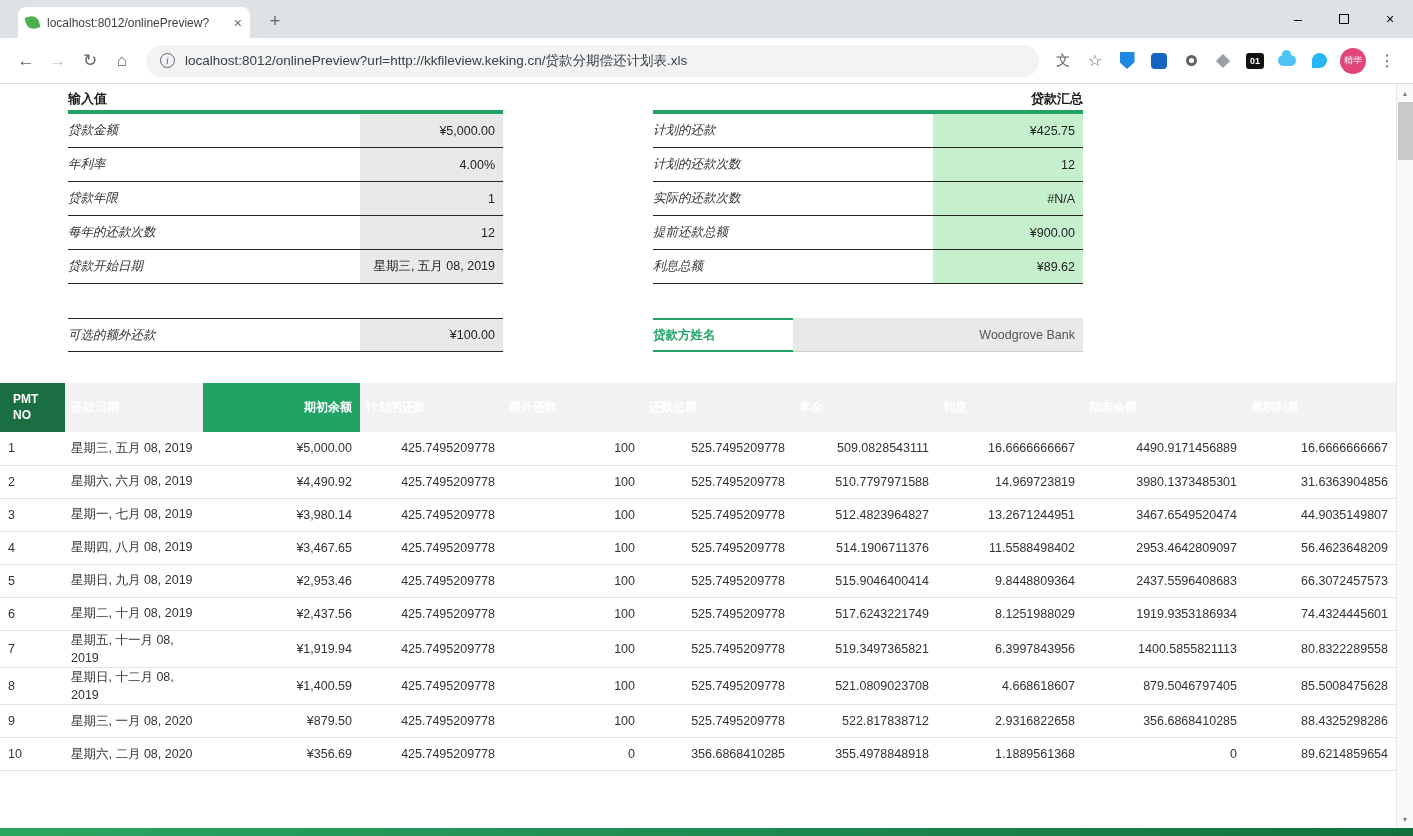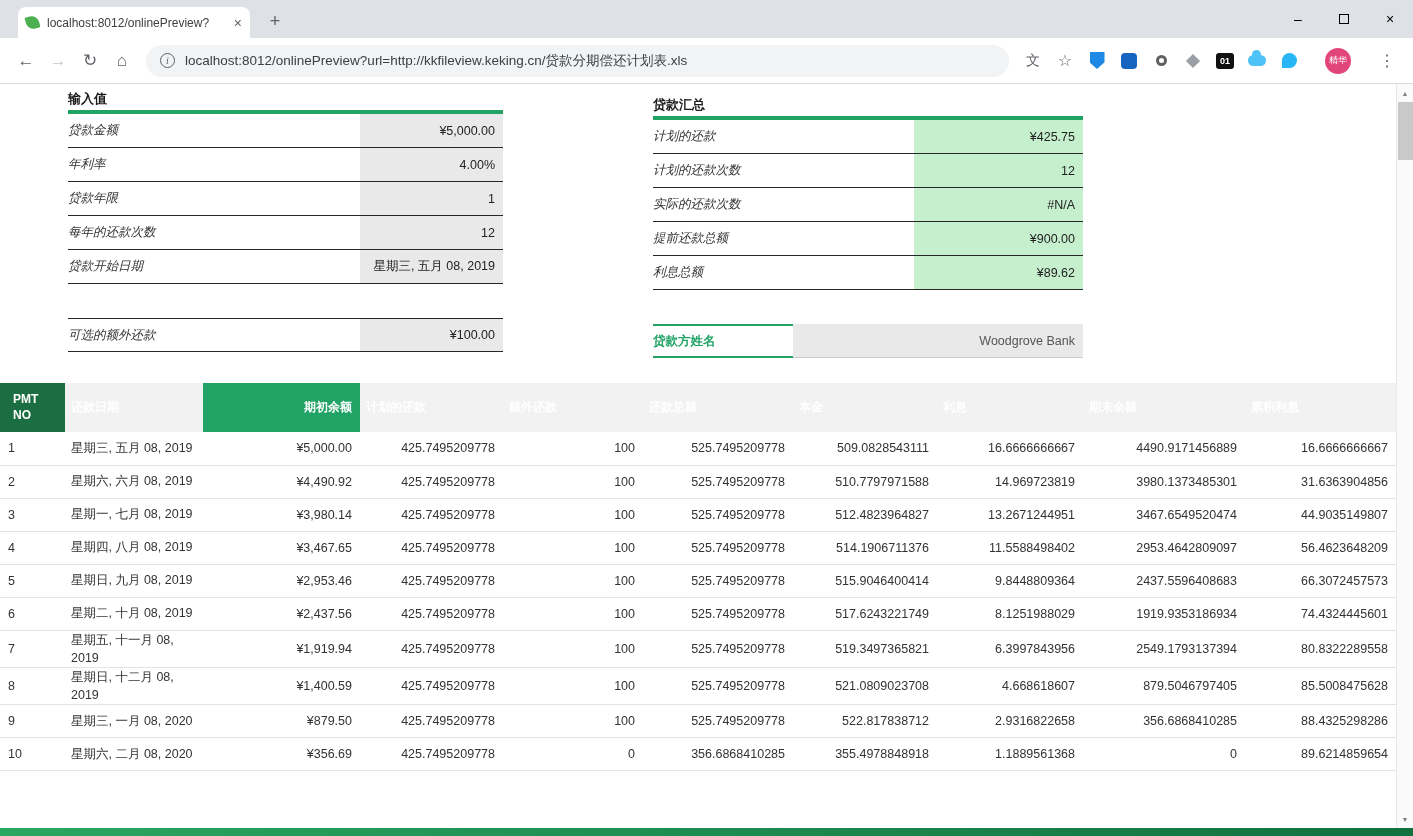--- a/index.html
+++ b/index.html
@@ -41,37 +41,37 @@
   .bluebox { width:16px; height:16px; background:#1565c0; border-radius:4px; }
   .ring { width:11px; height:11px; border:3px solid #616161; border-radius:50%; }
   .diamond { width:10px; height:10px; background:#9aa0a6; transform:rotate(45deg); }
   .badge01 { min-width:18px; height:16px; background:#111; color:#fff; border-radius:3px;
              font-size:9px; font-weight:bold; display:flex; align-items:center; justify-content:center; padding:0 2px; }
   .cloud { width:18px; height:11px; background:#4fc3f7; border-radius:8px; position:relative; }
   .cloud::before { content:""; position:absolute; left:4px; top:-5px; width:9px; height:9px;
                    background:#4fc3f7; border-radius:50%; }
   .bird { width:15px; height:15px; background:#29b6f6; border-radius:50% 50% 50% 0; }
   .avatar { width:26px; height:26px; border-radius:50%; background:#e2457a; color:#fff; font-size:9px;
-            display:flex; align-items:center; justify-content:center; margin:0 20px; flex:none; }
+            display:flex; align-items:center; justify-content:center; margin:0 5px; flex:none; }
   .menu { font-size:16px; }
 
   
   .page { position:absolute; top:84px; left:0; width:1396px; bottom:8px; background:#fff; overflow:hidden; }
 
   .sec-input   { position:absolute; left:68px;  top:6px; width:435px; }
-  .sec-summary { position:absolute; left:653px; top:12px; width:430px; }
+  .sec-summary { position:absolute; left:653px; top:6px; width:430px;text-align:right; }
   .sec-title { font-size:13px; font-weight:bold; color:#1a1a1a; padding-bottom:12px; height:20px; }
   .green-bar { height:4px; background:#21a366; }
   .k-row { display:flex; height:34px; border-bottom:1px solid #262626; align-items:stretch; }
   .k-row.gap { border-bottom:none; }
   .k-row.extra { border-top:1px solid #262626; }
   .k-label { flex:1; display:flex; align-items:center; font-style:italic; font-size:12.5px; color:#333; }
   .k-value { width:143px; background:#e9e9e9; display:flex; align-items:center; justify-content:flex-end;
              padding-right:8px; font-size:12.5px; color:#222; }
-  .sec-summary .k-value { width:169px; background:#c6efce; }
+  .sec-summary .k-value { width:150px; background:#c6efce; }
   .k-row.lender { border-bottom:none; }
   .lender-label { width:140px; display:flex; align-items:center; font-size:12.5px; font-weight:bold;
                   color:#21a366; border-top:2px solid #21a366; border-bottom:2px solid #21a366; }
   .lender-value { flex:1; background:#e9e9e9; display:flex; align-items:center; justify-content:flex-end;
                   padding-right:8px; font-size:12.5px; color:#555; border-bottom:1px solid #ccc; }
 
   
   .amort { position:absolute; left:0; top:299px; width:1396px; border-collapse:collapse;
            table-layout:fixed; font-size:12.5px; color:#333; }
   .amort th { height:49px; font-weight:bold; font-size:12px; vertical-align:middle; }
@@ -313,21 +313,21 @@
         </tr>
         <tr>
           <td class="c0">7</td>
           <td class="c1">星期五, 十一月 08, 2019</td>
           <td class="c2">¥1,919.94</td>
           <td class="c3">425.7495209778</td>
           <td class="c4">100</td>
           <td class="c5">525.7495209778</td>
           <td class="c6">519.3497365821</td>
           <td class="c7">6.3997843956</td>
-          <td class="c8">2549.1793137394</td>
+          <td class="c8">1400.5855821113</td>
           <td class="c9">80.8322289558</td>
         </tr>
         <tr>
           <td class="c0">8</td>
           <td class="c1">星期日, 十二月 08, 2019</td>
           <td class="c2">¥1,400.59</td>
           <td class="c3">425.7495209778</td>
           <td class="c4">100</td>
           <td class="c5">525.7495209778</td>
           <td class="c6">521.0809023708</td>

